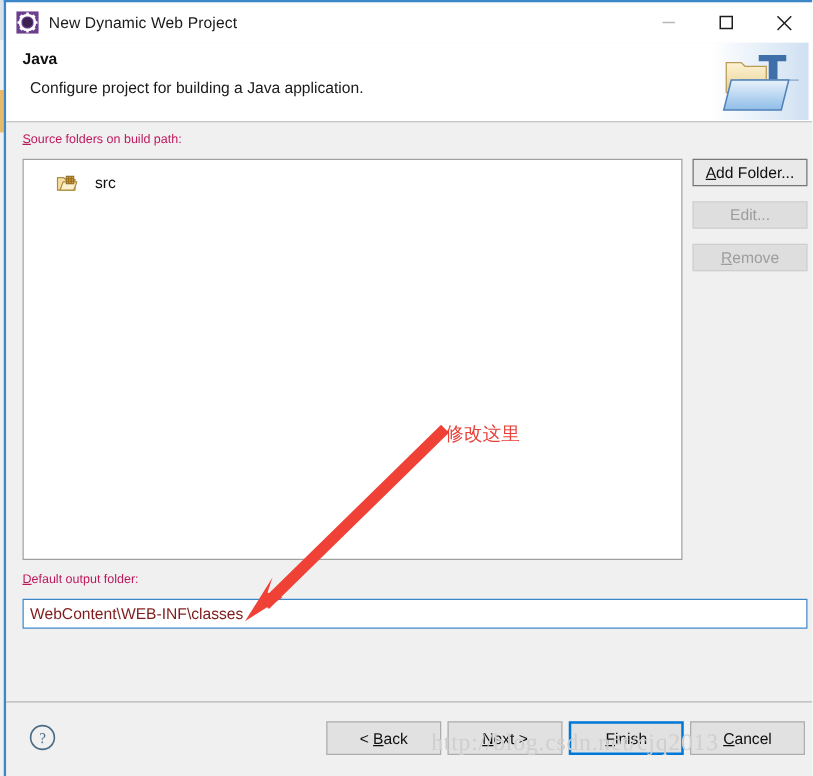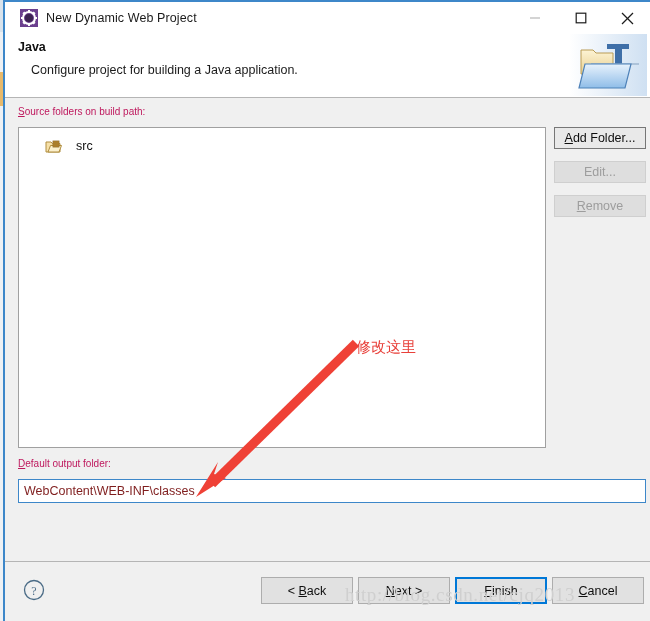--- a/index.html
+++ b/index.html
@@ -45,21 +45,20 @@
     box-sizing: border-box;
   }
 
   
   .titlebar {
     position: relative;
     height: 32px;
     background: #ffffff;
     display: flex;
     align-items: center;
-    padding-left: 7px;
   }
   .title-icon {
     width: 18px; height: 18px;
     margin-left: 8px;
     margin-right: 8px;
     position: relative;
     flex: none;
   }
   .title-text {
     font-size: 12.5px;
@@ -91,21 +90,21 @@
   }
   .header-title {
     position: absolute;
     left: 13px; top: 6px;
     font-size: 12.5px;
     font-weight: bold;
     color: #111111;
   }
   .header-desc {
     position: absolute;
-    left: 26px; top: 29px;
+    left: 19px; top: 29px;
     font-size: 12.5px;
     color: #1a1a1a;
   }
   .header-art {
     position: absolute;
     right: 3px;
     top: 0px;
     width: 78px;
     height: 62px;
   }

